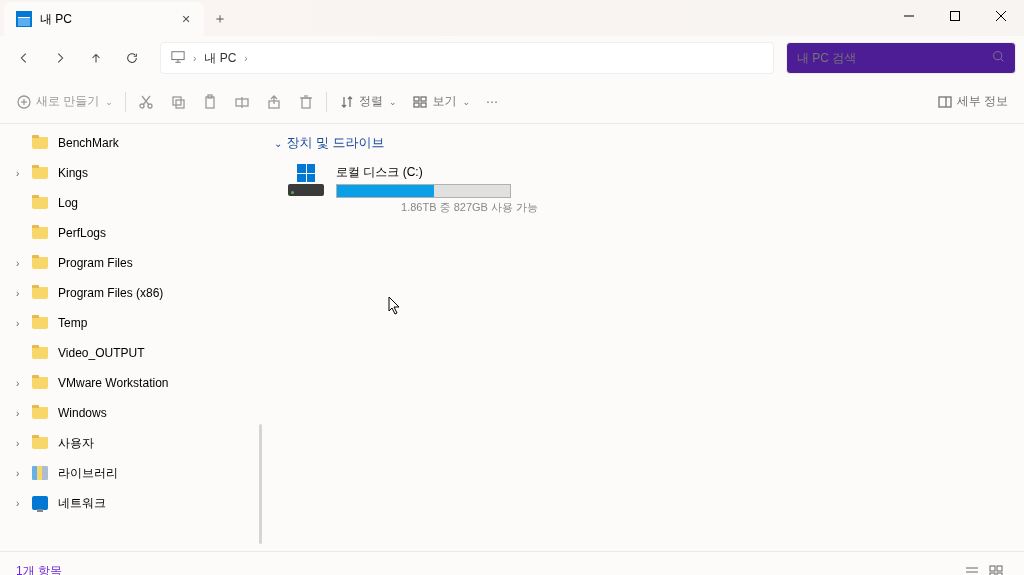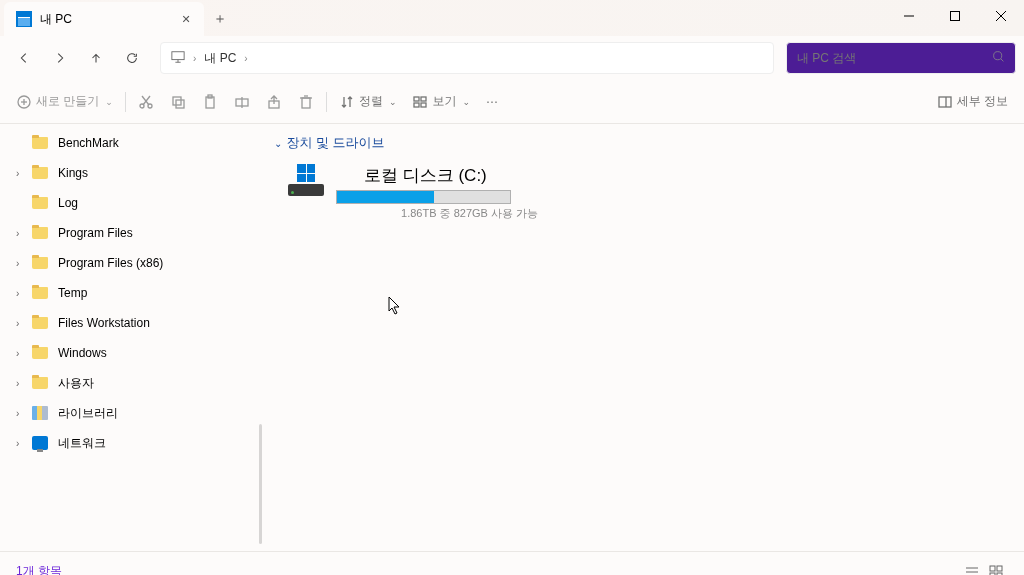--- a/index.html
+++ b/index.html
@@ -268,21 +268,21 @@
     }
     .drive-hw::after {
       content: "";
       position: absolute;
       left: 3px; bottom: 2px;
       width: 3px; height: 3px;
       background: #4caf50;
       border-radius: 50%;
     }
     .drive-info { flex: 1; }
-    .drive-name { font-size: 17px; margin-bottom: 3px; margin-left: 28px; }
+    .drive-name { font-size: 12px; margin-bottom: 3px; }
     .drive-bar {
       width: 175px; height: 14px;
       background: #e0e0e0;
       border: 1px solid #b0b0b0;
       position: relative;
       margin-bottom: 2px;
     }
     .drive-bar-fill {
       height: 100%;
       background: #0aa0e8;
@@ -480,39 +480,49 @@
       <div class="tree-item has-children indent-1">
         <span class="tree-chev">›</span>
         <span class="folder-icon"></span>
         <span class="tree-label">Kings</span>
       </div>
       <div class="tree-item indent-1">
         <span class="tree-chev">›</span>
         <span class="folder-icon"></span>
         <span class="tree-label">Log</span>
       </div>
+      <div class="tree-item indent-1">
+        <span class="tree-chev">›</span>
+        <span class="folder-icon"></span>
+        <span class="tree-label">PerfLogs</span>
+      </div>
       <div class="tree-item has-children indent-1">
         <span class="tree-chev">›</span>
         <span class="folder-icon"></span>
         <span class="tree-label">Program Files</span>
       </div>
       <div class="tree-item has-children indent-1">
         <span class="tree-chev">›</span>
         <span class="folder-icon"></span>
         <span class="tree-label">Program Files (x86)</span>
       </div>
       <div class="tree-item has-children indent-1">
         <span class="tree-chev">›</span>
         <span class="folder-icon"></span>
         <span class="tree-label">Temp</span>
       </div>
-      <div class="tree-item has-children indent-1">
-        <span class="tree-chev">›</span>
-        <span class="folder-icon"></span>
-        <span class="tree-label">Files Workstation</span>
+      <div class="tree-item indent-1">
+        <span class="tree-chev">›</span>
+        <span class="folder-icon"></span>
+        <span class="tree-label">Video_OUTPUT</span>
+      </div>
+      <div class="tree-item has-children indent-1">
+        <span class="tree-chev">›</span>
+        <span class="folder-icon"></span>
+        <span class="tree-label">VMware Workstation</span>
       </div>
       <div class="tree-item has-children indent-1">
         <span class="tree-chev">›</span>
         <span class="folder-icon"></span>
         <span class="tree-label">Windows</span>
       </div>
       <div class="tree-item has-children indent-1">
         <span class="tree-chev">›</span>
         <span class="folder-icon"></span>
         <span class="tree-label">사용자</span>

